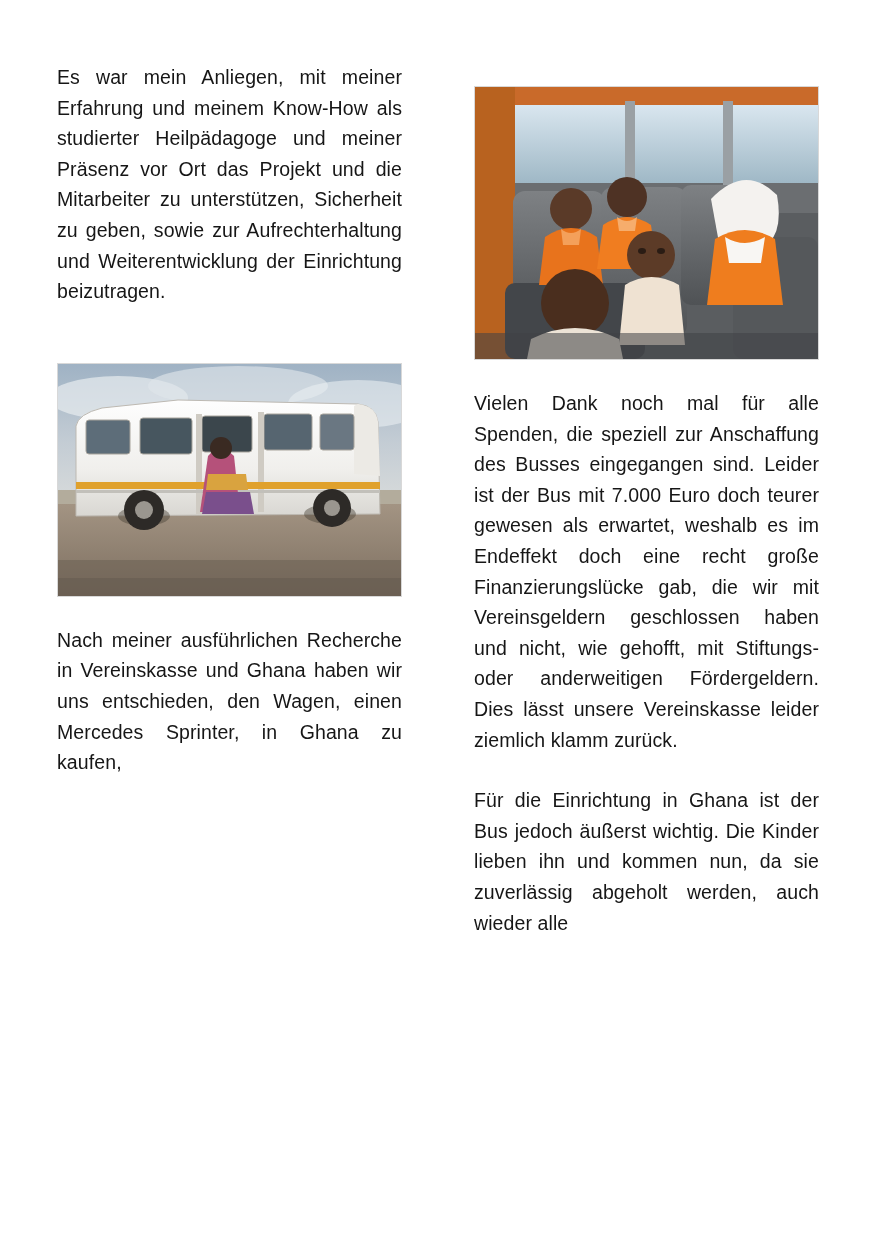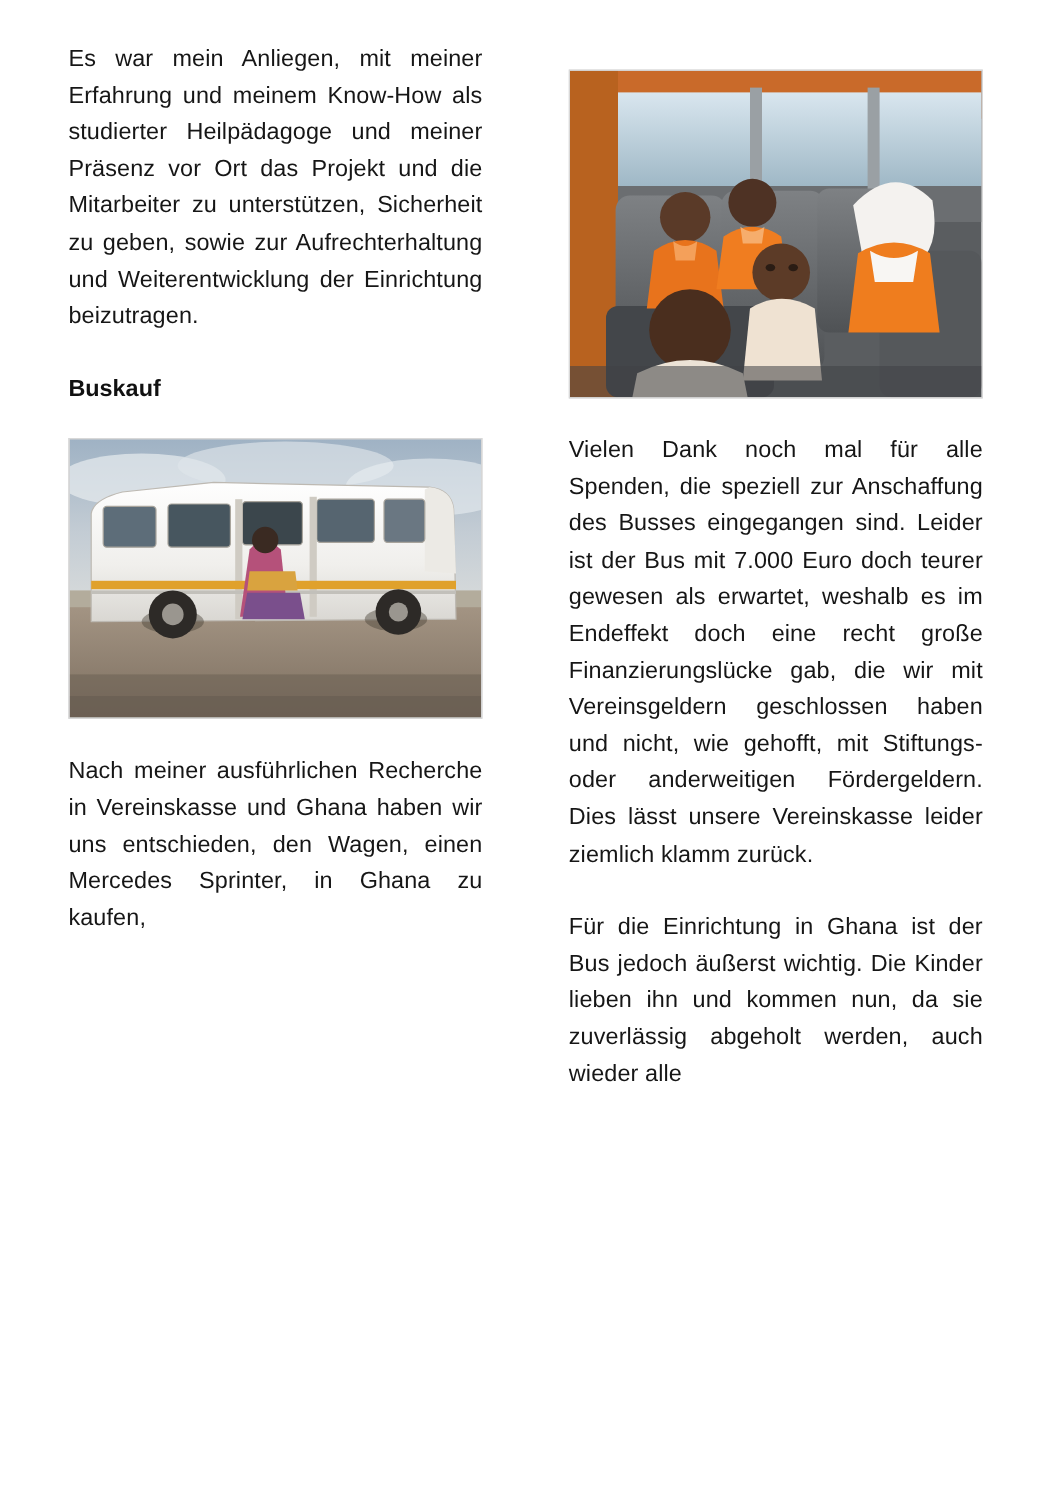--- a/index.html
+++ b/index.html
@@ -12,21 +12,21 @@
     background: #ffffff;
     font-family: "Liberation Sans", sans-serif;
     color: #1a1a1a;
     overflow: hidden;
   }
   .page {
     position: relative;
     width: 874px;
     height: 1240px;
     box-sizing: border-box;
-    padding: 34px 57px 40px 57px;
+    padding: 62px 57px 40px 57px;
   }
   .columns {
     display: flex;
     gap: 72px;
     align-items: flex-start;
   }
   .col {
     width: 345px;
     flex: 0 0 345px;
   }
@@ -84,21 +84,20 @@
 
 <div class="page">
   <div class="columns">
 
     <div class="col">
 
       <p class="body-text">Es war mein Anliegen, mit meiner Erfahrung und meinem Know-How als studierter Heilpädagoge und meiner Präsenz vor Ort das Projekt und die Mitarbeiter zu unterstützen, Sicherheit zu geben, sowie zur Aufrechterhaltung und Weiterentwicklung der Einrichtung beizutragen.</p>
 
       <div class="spacer-before-heading"></div>
 
-      <h2 class="heading">Buskauf</h2>
 
 
       <figure class="figure fig-bus">
         <svg class="fig-svg" viewBox="0 0 343 232" preserveAspectRatio="none">
           <defs>
             <linearGradient id="skyGrad" x1="0" y1="0" x2="0" y2="1">
               <stop offset="0%" stop-color="#9fb2c4"></stop>
               <stop offset="55%" stop-color="#c3ccd4"></stop>
               <stop offset="100%" stop-color="#d8dbdb"></stop>
             </linearGradient>

